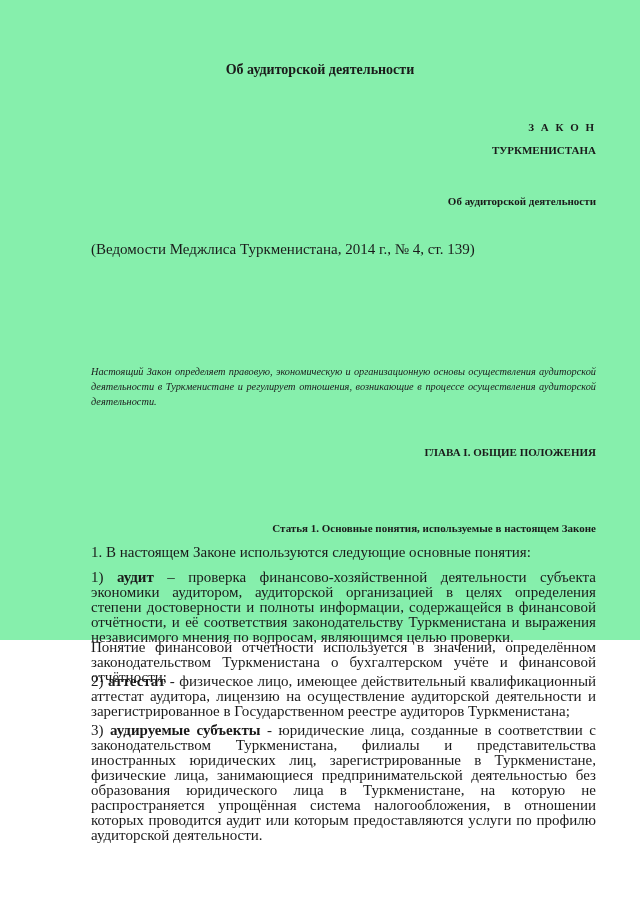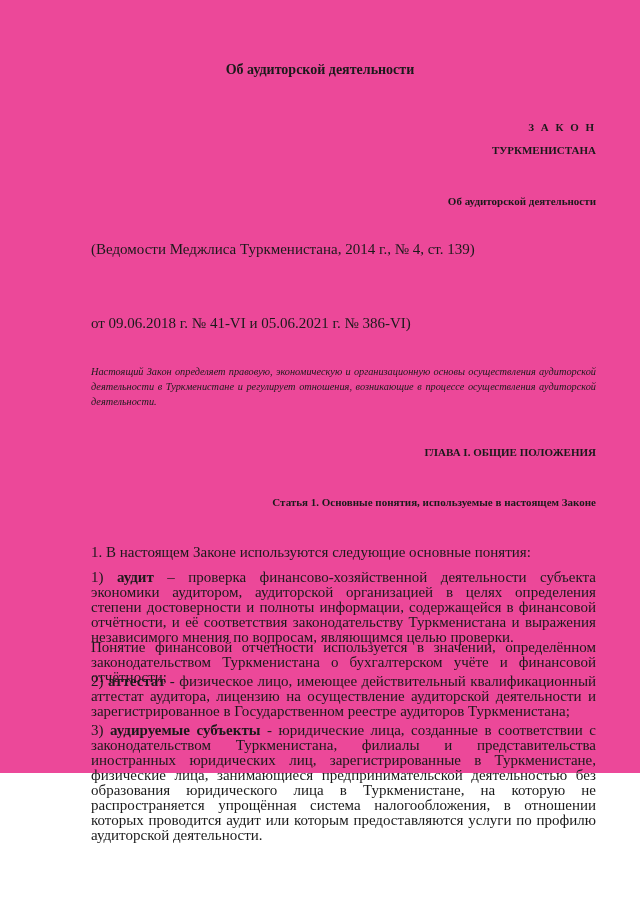--- a/index.html
+++ b/index.html
@@ -1,18 +1,18 @@
 <!DOCTYPE html>
 <html><head>
 <meta charset="utf-8">
 <style>
   html, body { margin:0; padding:0; background:#ffffff; }
   body { width:640px; height:905px; position:relative; overflow:hidden;
          font-family:"Liberation Serif","DejaVu Serif",serif; color:#1a1a1a; }
-  .page { position:absolute; left:0; top:0; width:640px; height:773px; background:#ec4899; }
+  .page { position:absolute; left:0; top:0; width:640px; height:640px; background:#86efac; }
   .abs { position:absolute; left:91px; width:505px; }
   .doc-title { position:absolute; top:62px; left:0; width:640px; text-align:center;
                font-weight:bold; font-size:14px; }
   .b { font-weight:bold; font-size:11px;text-align:right; }
   .t { font-size:15px; line-height:15px; }
   .just { text-align:justify; text-align-last:left; }
   .it { font-style:italic; font-size:10.3px; line-height:15px; }
   .sp { letter-spacing:2px; }
 </style>
 </head>
@@ -22,27 +22,26 @@
 
   <div class="doc-title">Об аудиторской деятельности</div>
 
   <div class="abs b sp" style="top:121px;">З А К О Н</div>
   <div class="abs b" style="top:144px;">ТУРКМЕНИСТАНА</div>
 
   <div class="abs b" style="top:195px;">Об аудиторской деятельности</div>
 
   <div class="abs t" style="top:242px;">(Ведомости Меджлиса Туркменистана, 2014 г., № 4, ст. 139)</div>
 
-  <div class="abs t" style="top:316px;">от 09.06.2018 г. № 41-VI и 05.06.2021 г. № 386-VI)</div>
 
   <div class="abs it just" style="top:364px;font-family:Liberation Serif, serif;">Настоящий Закон определяет правовую, экономическую и организационную основы осуществления аудиторской деятельности в Туркменистане и регулирует отношения, возникающие в процессе осуществления аудиторской деятельности.</div>
 
   <div class="abs b" style="top:446px;">ГЛАВА I. ОБЩИЕ ПОЛОЖЕНИЯ</div>
 
-  <div class="abs b" style="top:496px;">Статья 1. Основные понятия, используемые в настоящем Законе</div>
+  <div class="abs b" style="top:522px;">Статья 1. Основные понятия, используемые в настоящем Законе</div>
 
   <div class="abs t" style="top:545px;">1. В настоящем Законе используются следующие основные понятия:</div>
 
   <div class="abs t just" style="top:570px;">
     <span>1) </span><b>аудит</b><span> – проверка финансово-хозяйственной деятельности субъекта экономики аудитором, аудиторской организацией в целях определения степени достоверности и полноты информации, содержащейся в финансовой отчётности, и её соответствия законодательству Туркменистана и выражения независимого мнения по вопросам, являющимся целью проверки.</span>
   </div>
 
   <div class="abs t just" style="top:633px;margin-top:7px;">
     <span>Понятие финансовой отчётности используется в значении, определённом законодательством Туркменистана о бухгалтерском учёте и финансовой отчётности;</span>
   </div>

